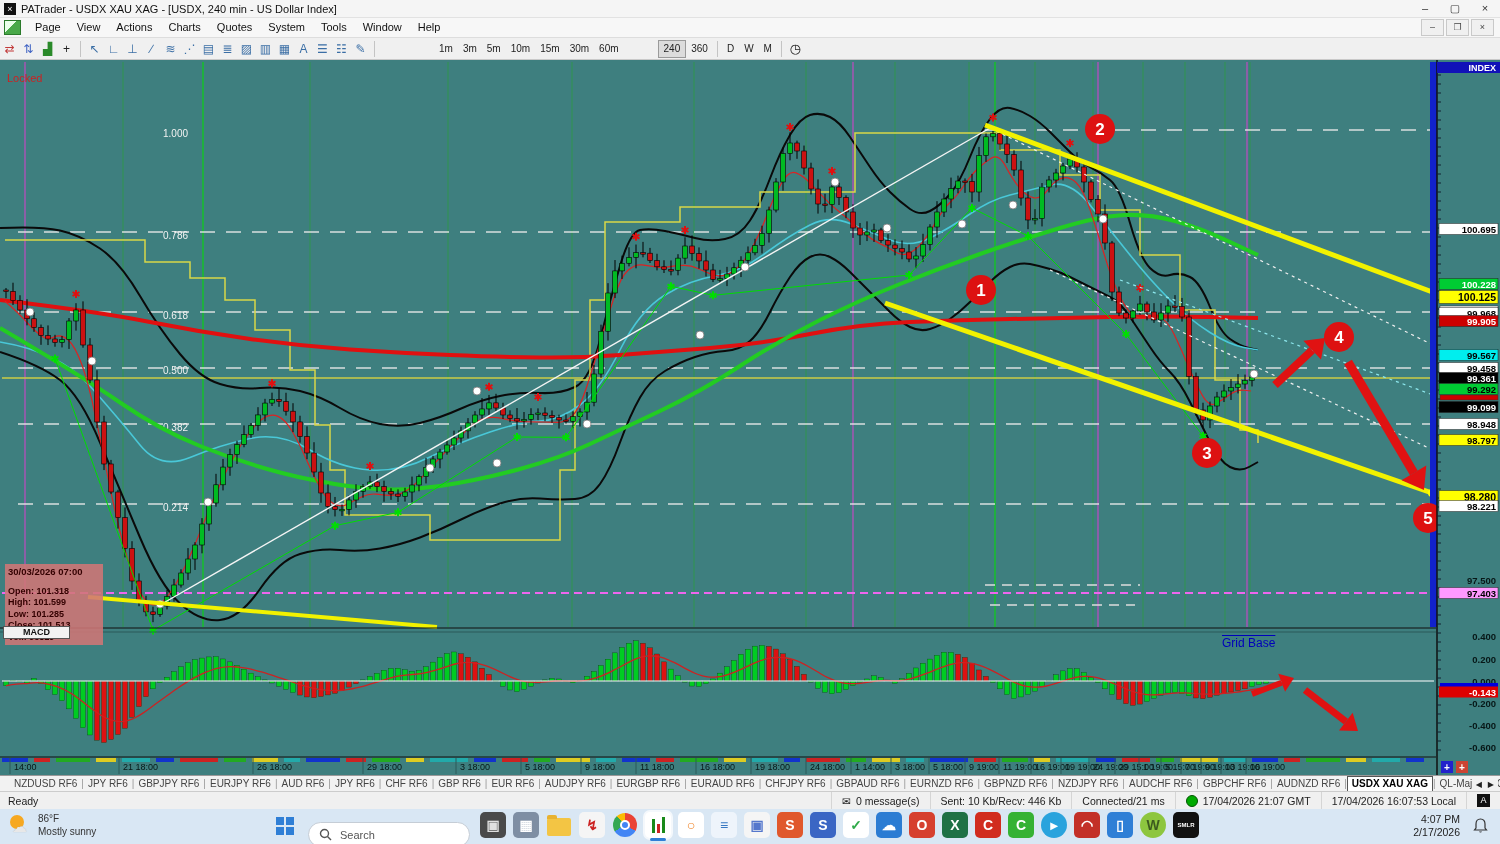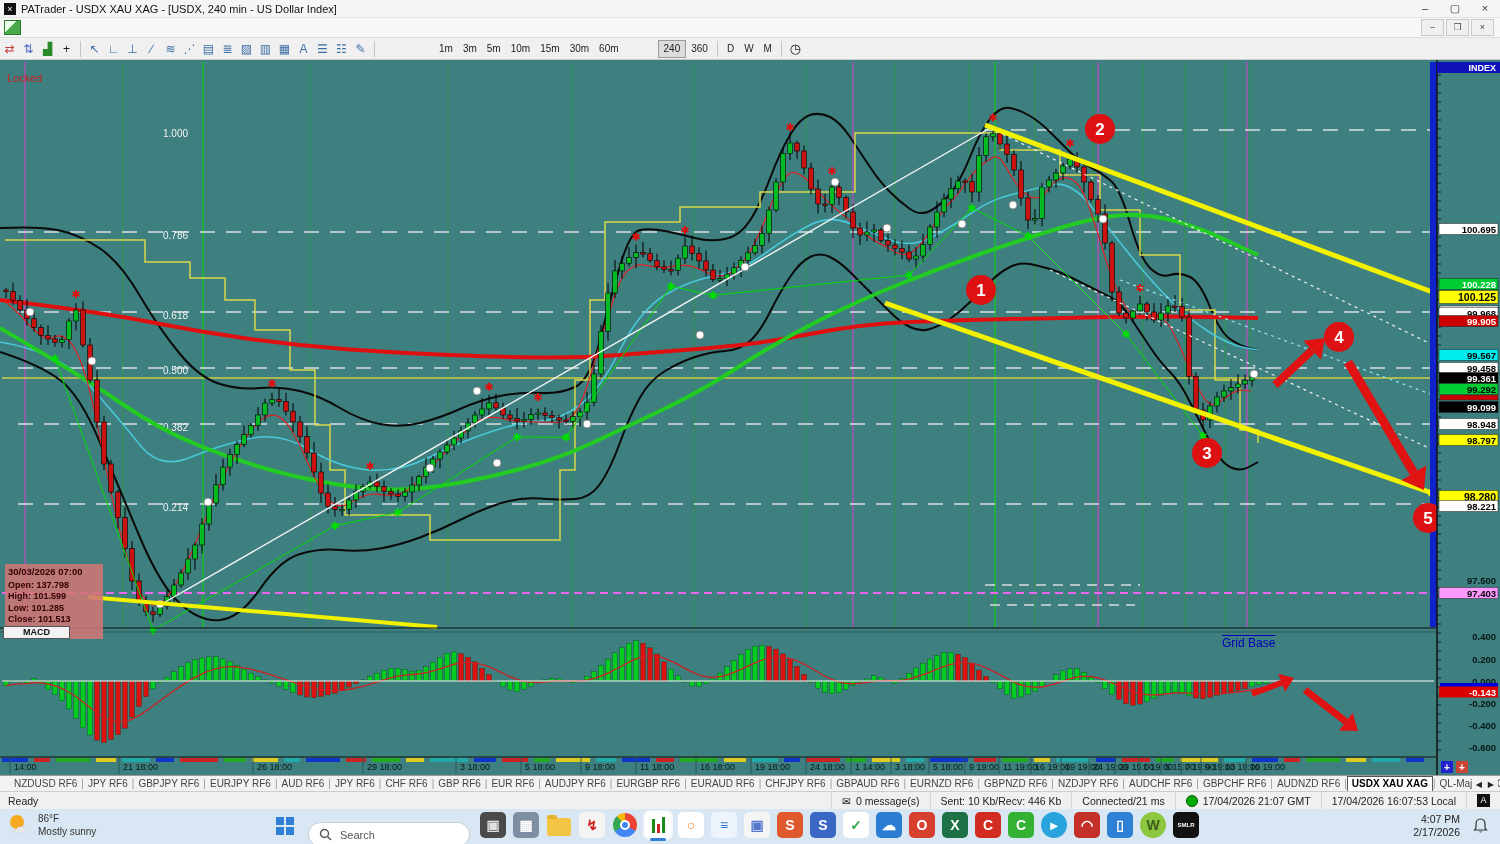--- a/index.html
+++ b/index.html
@@ -34,21 +34,21 @@
 
   
   .chart-wrap{position:absolute;left:0;top:60px;width:1500px;height:715px;background:#3e7f7f;}
   .overlay{position:absolute;pointer-events:none;}
   .locked{left:7px;top:12px;color:#cc2222;font-size:11px;}
   .macdlbl{left:3px;top:566px;background:#f2f2f2;border:1px solid #555;color:#111;
     font-size:9px;font-weight:bold;padding:0 19px;line-height:11px;}
   .gridbase{left:1222px;top:576px;color:#0000bb;font-size:12px;text-decoration:overline;}
   .infobox{left:5px;top:504px;width:92px;background:rgba(208,118,118,0.88);color:#330000;
     font-size:9px;font-weight:bold;line-height:11.5px;padding:2px 3px;}
-  .infobox .t{font-size:9.5px;margin-bottom:2px;}
+  .infobox .t{font-size:9.5px;margin-bottom:8px;}
 
   
   .tabbar{position:absolute;left:0;top:775px;width:1500px;height:16px;background:#f2f2f2;
     border-top:1px solid #999;display:flex;align-items:center;font-size:10px;color:#444;
     box-sizing:border-box;overflow:hidden;padding-left:10px;}
   .tab{padding:0 4px;white-space:nowrap;line-height:14px;}
   .tab.active{background:#fff;border:1px solid #555;border-bottom:none;font-weight:bold;color:#000;}
   .tabsep{color:#999;}
   .tabnav{position:absolute;right:2px;top:0;height:16px;display:flex;align-items:center;
     gap:6px;background:#f2f2f2;padding:0 4px;font-size:8px;color:#222;}
@@ -107,20 +107,31 @@
     <span>PATrader - USDX XAU XAG - [USDX, 240 min - US Dollar Index]</span>
     <div class="winbtns">
       <span class="winbtn">–</span>
       <span class="winbtn">▢</span>
       <span class="winbtn">×</span>
     </div>
   </div>
 
   <div class="menubar">
     <div class="menuico"></div>
+    <nav id="menu" style="display:flex">
+        <div class="menuitem">Page</div>
+        <div class="menuitem">View</div>
+        <div class="menuitem">Actions</div>
+        <div class="menuitem">Charts</div>
+        <div class="menuitem">Quotes</div>
+        <div class="menuitem">System</div>
+        <div class="menuitem">Tools</div>
+        <div class="menuitem">Window</div>
+        <div class="menuitem">Help</div>
+      </nav>
     <div class="mdibtns">
       <span class="mdibtn">–</span>
       <span class="mdibtn">❐</span>
       <span class="mdibtn">×</span>
     </div>
   </div>
 
   <div class="toolbar">
     <div class="tgrp" id="leftTools">
         <div class="tico" style="color: rgb(194, 58, 58);">⇄</div>
@@ -1104,21 +1115,21 @@
         <g>
           <rect x="1441" y="701" width="12" height="12" fill="#2222cc"></rect>
           <text x="1447" y="710.5" fill="#fff" font-size="10" text-anchor="middle" font-weight="bold">+</text>
           <rect x="1456" y="701" width="12" height="12" fill="#cc4433"></rect>
           <text x="1462" y="710.5" fill="#fff" font-size="10" text-anchor="middle" font-weight="bold">+</text>
         </g>
       </svg>
     <div class="overlay locked">Locked</div>
     <div class="overlay infobox">
       <div class="t">30/03/2026 07:00</div>
-      <div>Open: 137.798</div>
+      <div>Open: 101.318</div>
       <div>High: 101.599</div>
       <div>Low: 101.285</div>
       <div>Close: 101.513</div>
       <div>Vol.: 95819</div>
     </div>
     <div class="overlay macdlbl">MACD</div>
     <div class="overlay gridbase">Grid Base</div>
   </div>
 
   <div class="tabbar" id="tabbar">

